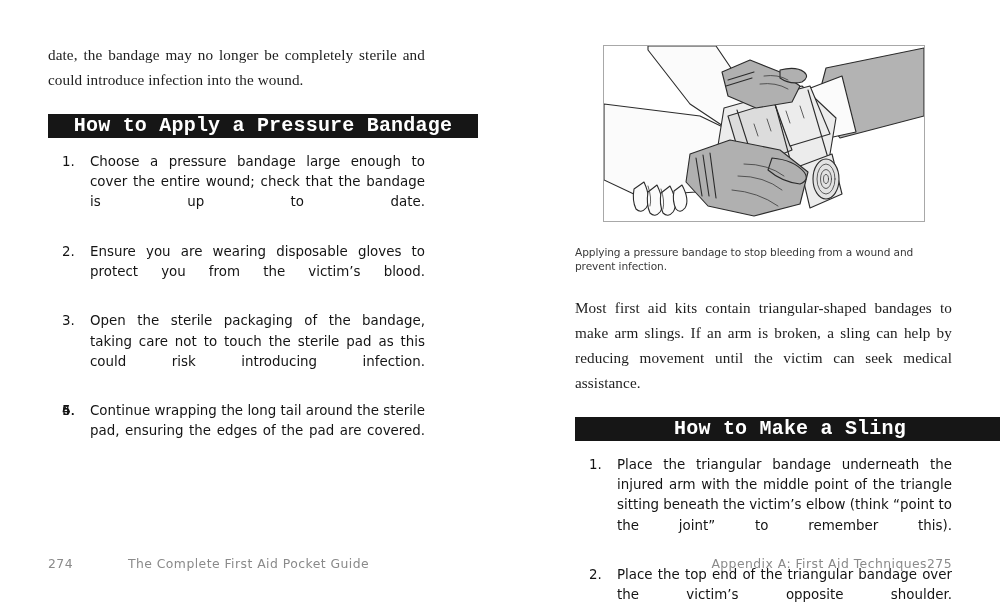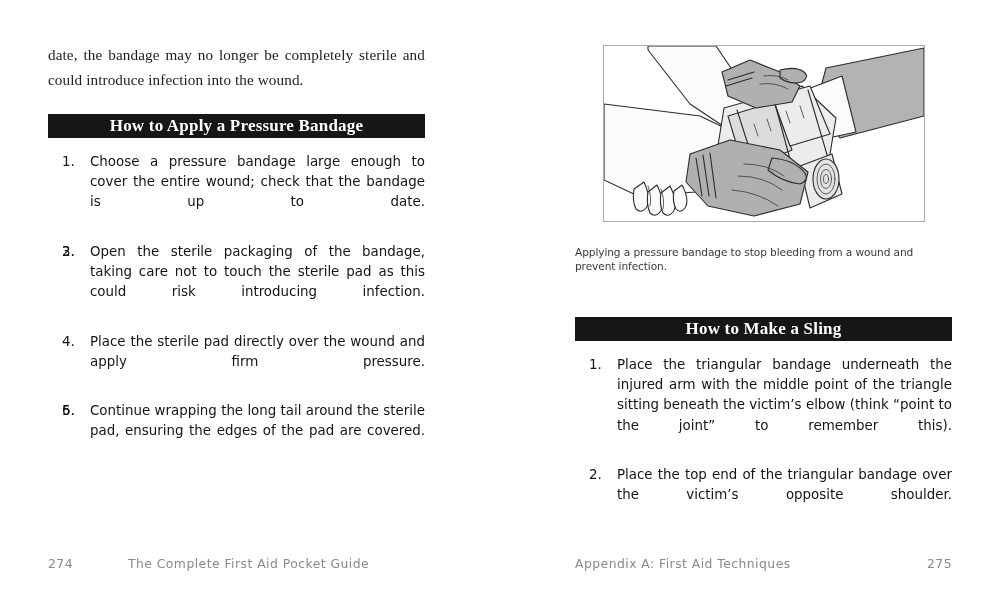--- a/index.html
+++ b/index.html
@@ -52,28 +52,28 @@
     text-align: justify;
     color: #1d1d1d;
     margin: 0;
     letter-spacing: .1px;
   }
 
   
   .section-bar {
     background: #161616;
     color: #ffffff;
-    font-family: Liberation Serif, serif;
-    font-size: 17px;
+    font-family: Liberation Mono, monospace;
+    font-size: 20px;
     font-weight: bold;
     text-align: center;
     letter-spacing: .2px;
     height: 24px;
     line-height: 24px;
-    width: 377px;
+    width: 430px;
     box-sizing: border-box;
   }
 
   
   ol.steps {
     list-style: none;
     margin: 0;
     padding: 0;
     font-family: "DejaVu Sans", sans-serif;
   }
@@ -162,21 +162,21 @@
   }
   .footer-left {
     left: 48px;
     width: 377px;
     justify-content: space-between;
     align-items: center;
   }
   .footer-right {
     left: 75px;
     width: 377px;
-    justify-content: space-between;
+    justify-content: flex-end;
   }
   .footer .folio { white-space: nowrap; }
   .footer .runhead { white-space: nowrap; }
 </style>
 </head>
 <body>
 
 <div class="spread">
 
   <div class="page page-left">
@@ -191,28 +191,28 @@
 
       <div style="height:14px"></div>
 
       <ol class="steps">
         <li>
           <span class="step-num">1.</span>
           <span class="step-text">Choose a pressure bandage large enough to cover the entire wound; check that the bandage is up to date.</span>
         </li>
         <li>
           <span class="step-num">2.</span>
+          <span class="step-text">Ensure you are wearing disposable gloves to protect you from the victim’s blood.</span>
         </li>
         <li>
           <span class="step-num">3.</span>
           <span class="step-text">Open the sterile packaging of the bandage, taking care not to touch the sterile pad as this could risk introducing infection.</span>
         </li>
         <li>
           <span class="step-num">4.</span>
-          <span class="step-text">Place the sterile pad directly over the wound and apply firm pressure.</span>
         </li>
         <li>
           <span class="step-num">5.</span>
         </li>
         <li>
           <span class="step-num">6.</span>
           <span class="step-text">Continue wrapping the long tail around the sterile pad, ensuring the edges of the pad are covered.</span>
         </li>
 
       </ol>
@@ -294,20 +294,21 @@
       </svg>
     </div>
 
     <div class="figure-caption">Applying a pressure bandage to stop bleeding from a wound and prevent infection.</div>
 
     <div class="col-right" style="top:286px;">
 
 
       <div style="height:9px"></div>
 
+      <p class="bodytext">Most first aid kits contain triangular-shaped bandages to make arm slings. If an arm is broken, a sling can help by reducing movement until the victim can seek medical assistance.</p>
 
       <div style="height:22px"></div>
 
       <div class="section-bar">How to Make a Sling</div>
 
       <div style="height:14px"></div>
 
       <ol class="steps">
         <li>
           <span class="step-num">1.</span>

